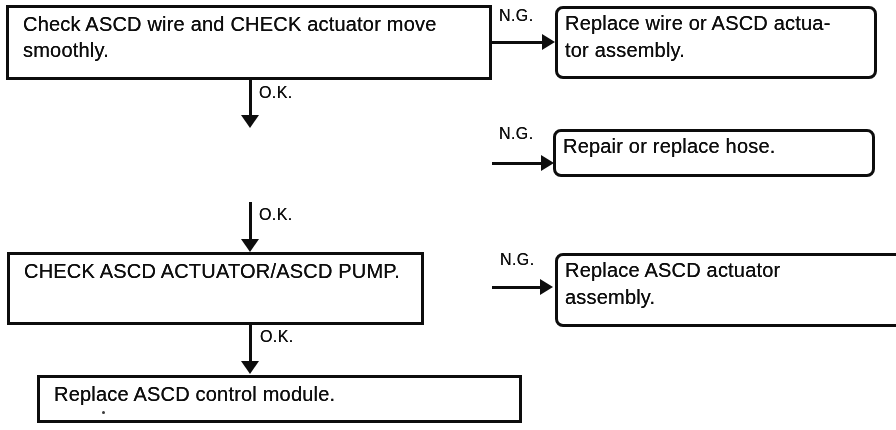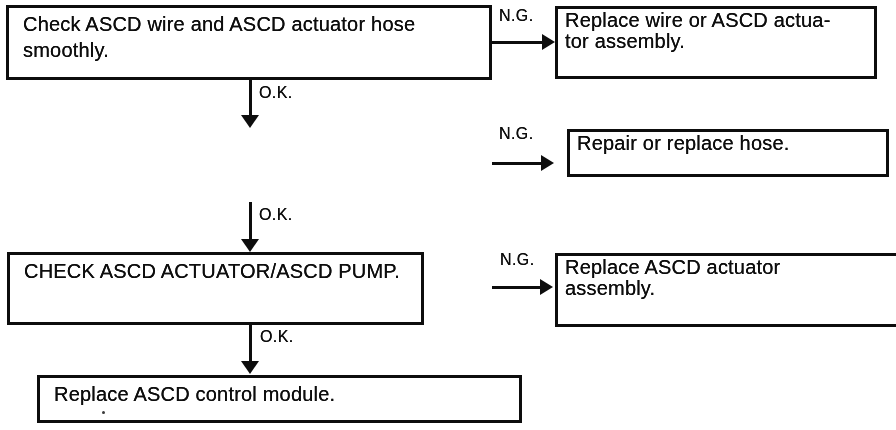--- a/index.html
+++ b/index.html
@@ -7,21 +7,21 @@
   .canvas{
     position:relative;width:896px;height:430px;background:#ffffff;
     font-family:"Liberation Sans",sans-serif;color:#0d0d0d;overflow:hidden;
   }
   .box{
     position:absolute;border:3px solid #0d0d0d;background:#ffffff;
     font-size:20px;letter-spacing:.2px;white-space:pre-line;
     text-shadow:0 0 .6px #0d0d0d;
   }
   .box-left{line-height:26px;padding:3px 8px 0 14px;}
-  .box-right{line-height:21px;padding:1px 10px 0 7px;}
+  .box-right{line-height:27px;padding:1px 10px 0 7px;border-radius:8px;}
   .tag{
     position:absolute;font-size:16px;line-height:1;letter-spacing:.4px;
     text-shadow:0 0 .6px #0d0d0d;white-space:nowrap;
   }
   .vline{position:absolute;width:3px;background:#0d0d0d;}
   .hline{position:absolute;height:3px;background:#0d0d0d;}
   .head-down{
     position:absolute;width:0;height:0;
     border-left:9px solid transparent;border-right:9px solid transparent;
     border-top:13px solid #0d0d0d;
@@ -33,21 +33,21 @@
   }
   .dot{position:absolute;width:3px;height:3px;border-radius:50%;background:#3a3a3a;}
 
   
   #b1{left:6px;top:5px;width:486px;height:75px;}
   #b2{left:7px;top:128px;width:485px;height:74px;}
   #b3{left:7px;top:252px;width:417px;height:73px;}
   #b4{left:8px;top:375px;width:485px;height:48px;margin-left:29px;}
   
   #r1{left:555px;top:6px;width:322px;height:73px;}
-  #r2{left:567px;top:129px;width:322px;height:48px;}
+  #r2{left:553px;top:129px;width:322px;height:48px;}
   #r3{left:555px;top:253px;width:348px;height:74px;}
 
   
   #ok1-line{left:249px;top:80px;height:37px;}
   #ok1-head{left:241px;top:115px;}
   #ok2-line{left:249px;top:202px;height:38px;}
   #ok2-head{left:241px;top:239px;}
   #ok3-line{left:249px;top:325px;height:37px;}
   #ok3-head{left:241px;top:361px;}
 
@@ -67,21 +67,21 @@
   #ng2-tag{left:499px;top:126px;}
   #ng3-tag{left:500px;top:252px;}
 
   #artifact-dot{left:102px;top:411px;}
 </style>
 </head>
 <body>
 
 <div class="canvas">
 
-  <div class="box box-left" id="b1">Check ASCD wire and ASCD actuator hose
+  <div class="box box-left" id="b1">Check ASCD wire and CHECK actuator move
 smoothly.</div>
   <div class="box box-left" id="b3">CHECK ASCD ACTUATOR/ASCD PUMP.</div>
   <div class="box box-left" id="b4">Replace ASCD control module.</div>
 
   <div class="box box-right" id="r1">Replace wire or ASCD actua-
 tor assembly.</div>
   <div class="box box-right" id="r2">Repair or replace hose.</div>
   <div class="box box-right" id="r3">Replace ASCD actuator
 assembly.</div>
 

